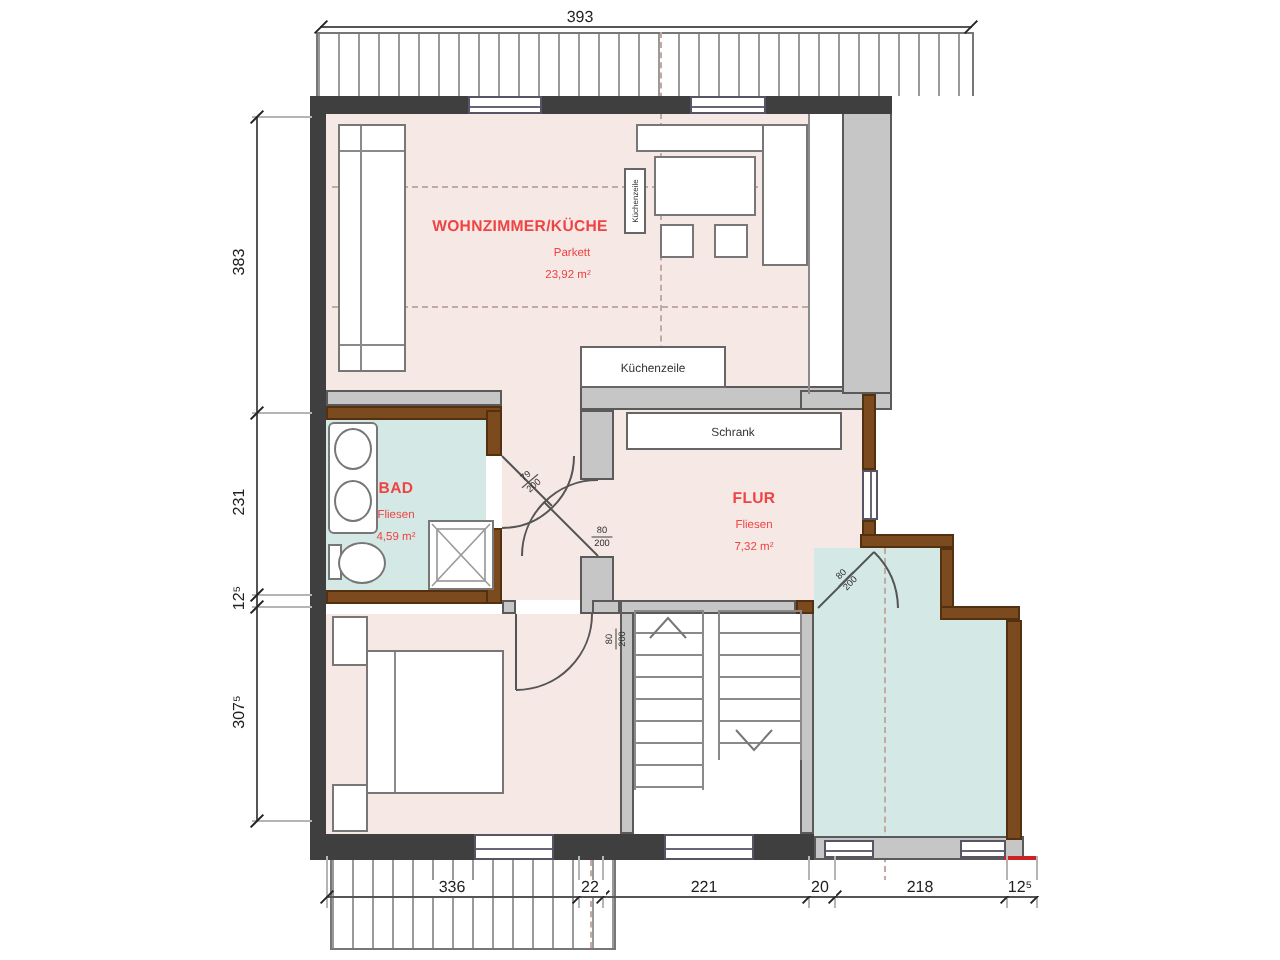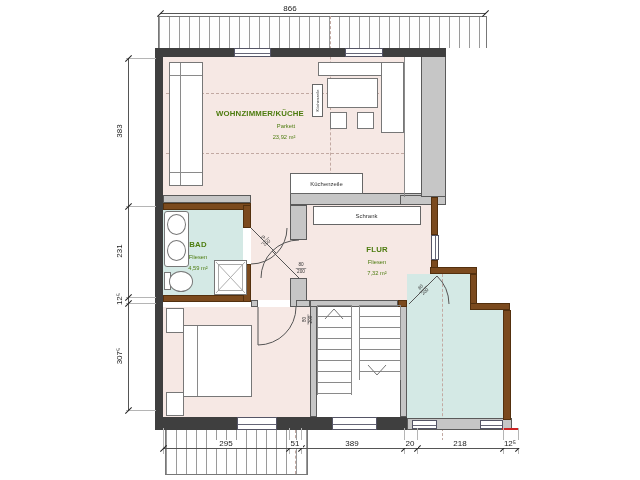--- a/index.html
+++ b/index.html
@@ -32,21 +32,21 @@
   .dashv{position:absolute;width:0;border-left:1px dashed #c2a9a2;}
   .dashh{position:absolute;height:0;border-top:1px dashed #c2a9a2;}
   
   .dline-h{position:absolute;height:1px;background:#555;}
   .dline-v{position:absolute;width:1px;background:#555;}
   .ext{position:absolute;background:#b5b5b5;}
   .tick{position:absolute;width:9px;height:1px;background:#222;transform:rotate(-45deg);}
   .dimlbl{position:absolute;font-size:8px;color:#222;text-align:center;background:#fff;line-height:1;}
   .dimlbl.rot{transform:rotate(-90deg);background:transparent;}
   
-  .rlbl{position:absolute;text-align:center;color:#4d7c0f;line-height:1.25;}
+  .rlbl{position:absolute;text-align:center;color:#ef4444;line-height:1.25;}
   .rlbl .t{display:block;font-size:10px;font-weight:bold;transform:scale(.78);transform-origin:50% 50%;letter-spacing:.2px;white-space:nowrap;}
   .rlbl .s{display:block;font-size:9px;transform:scale(.64);transform-origin:50% 50%;white-space:nowrap;}
   
   .boxlbl{position:absolute;background:#fff;border:1px solid #666;display:flex;align-items:center;justify-content:center;color:#333;}
   .boxlbl span{font-size:9px;transform:scale(.66);white-space:nowrap;}
   
   .dlbl{position:absolute;width:18px;text-align:center;color:#333;line-height:1;}
   .dlbl .a{display:block;font-size:8px;border-bottom:1px solid #555;padding-bottom:1px;}
   .dlbl .b{display:block;font-size:8px;padding-top:1px;}
   svg.ovl{position:absolute;left:0;top:0;pointer-events:none;}
@@ -223,21 +223,21 @@
     <span class="b">200</span>
   </div>
   <div class="dlbl" style="left:414px;top:280px;transform:rotate(-45deg) scale(.58);">
     <span class="a">80</span>
     <span class="b">200</span>
   </div>
 
   <div class="dline-h" style="left:160px;top:13px;width:326px;"></div>
   <div class="tick" style="left:156px;top:13px;"></div>
   <div class="tick" style="left:481px;top:13px;"></div>
-  <div class="dimlbl" style="left:272px;top:5px;width:36px;">866</div>
+  <div class="dimlbl" style="left:272px;top:5px;width:36px;">393</div>
 
   <div class="dline-v" style="left:128px;top:58px;height:352px;"></div>
   <div class="ext" style="left:126px;top:58px;width:30px;height:1px;"></div>
   <div class="ext" style="left:126px;top:206px;width:30px;height:1px;"></div>
   <div class="ext" style="left:126px;top:297px;width:30px;height:1px;"></div>
   <div class="ext" style="left:126px;top:303px;width:30px;height:1px;"></div>
   <div class="ext" style="left:126px;top:410px;width:30px;height:1px;"></div>
   <div class="tick" style="left:124px;top:58px;"></div>
   <div class="tick" style="left:124px;top:206px;"></div>
   <div class="tick" style="left:124px;top:297px;"></div>
@@ -256,20 +256,20 @@
   <div class="ext" style="left:417px;top:428px;width:1px;height:26px;"></div>
   <div class="ext" style="left:503px;top:428px;width:1px;height:26px;"></div>
   <div class="ext" style="left:518px;top:428px;width:1px;height:26px;"></div>
   <div class="tick" style="left:159px;top:448px;"></div>
   <div class="tick" style="left:285px;top:448px;"></div>
   <div class="tick" style="left:297px;top:448px;"></div>
   <div class="tick" style="left:400px;top:448px;"></div>
   <div class="tick" style="left:413px;top:448px;"></div>
   <div class="tick" style="left:499px;top:448px;"></div>
   <div class="tick" style="left:514px;top:448px;"></div>
-  <div class="dimlbl" style="left:208px;top:440px;width:36px;">295</div>
-  <div class="dimlbl" style="left:287px;top:440px;width:16px;">51</div>
-  <div class="dimlbl" style="left:334px;top:440px;width:36px;">389</div>
+  <div class="dimlbl" style="left:208px;top:440px;width:36px;">336</div>
+  <div class="dimlbl" style="left:287px;top:440px;width:16px;">22</div>
+  <div class="dimlbl" style="left:334px;top:440px;width:36px;">221</div>
   <div class="dimlbl" style="left:402px;top:440px;width:16px;">20</div>
   <div class="dimlbl" style="left:440px;top:440px;width:40px;">218</div>
   <div class="dimlbl" style="left:498px;top:440px;width:24px;">12⁵</div>
 
 </div>
 
 </body></html>

